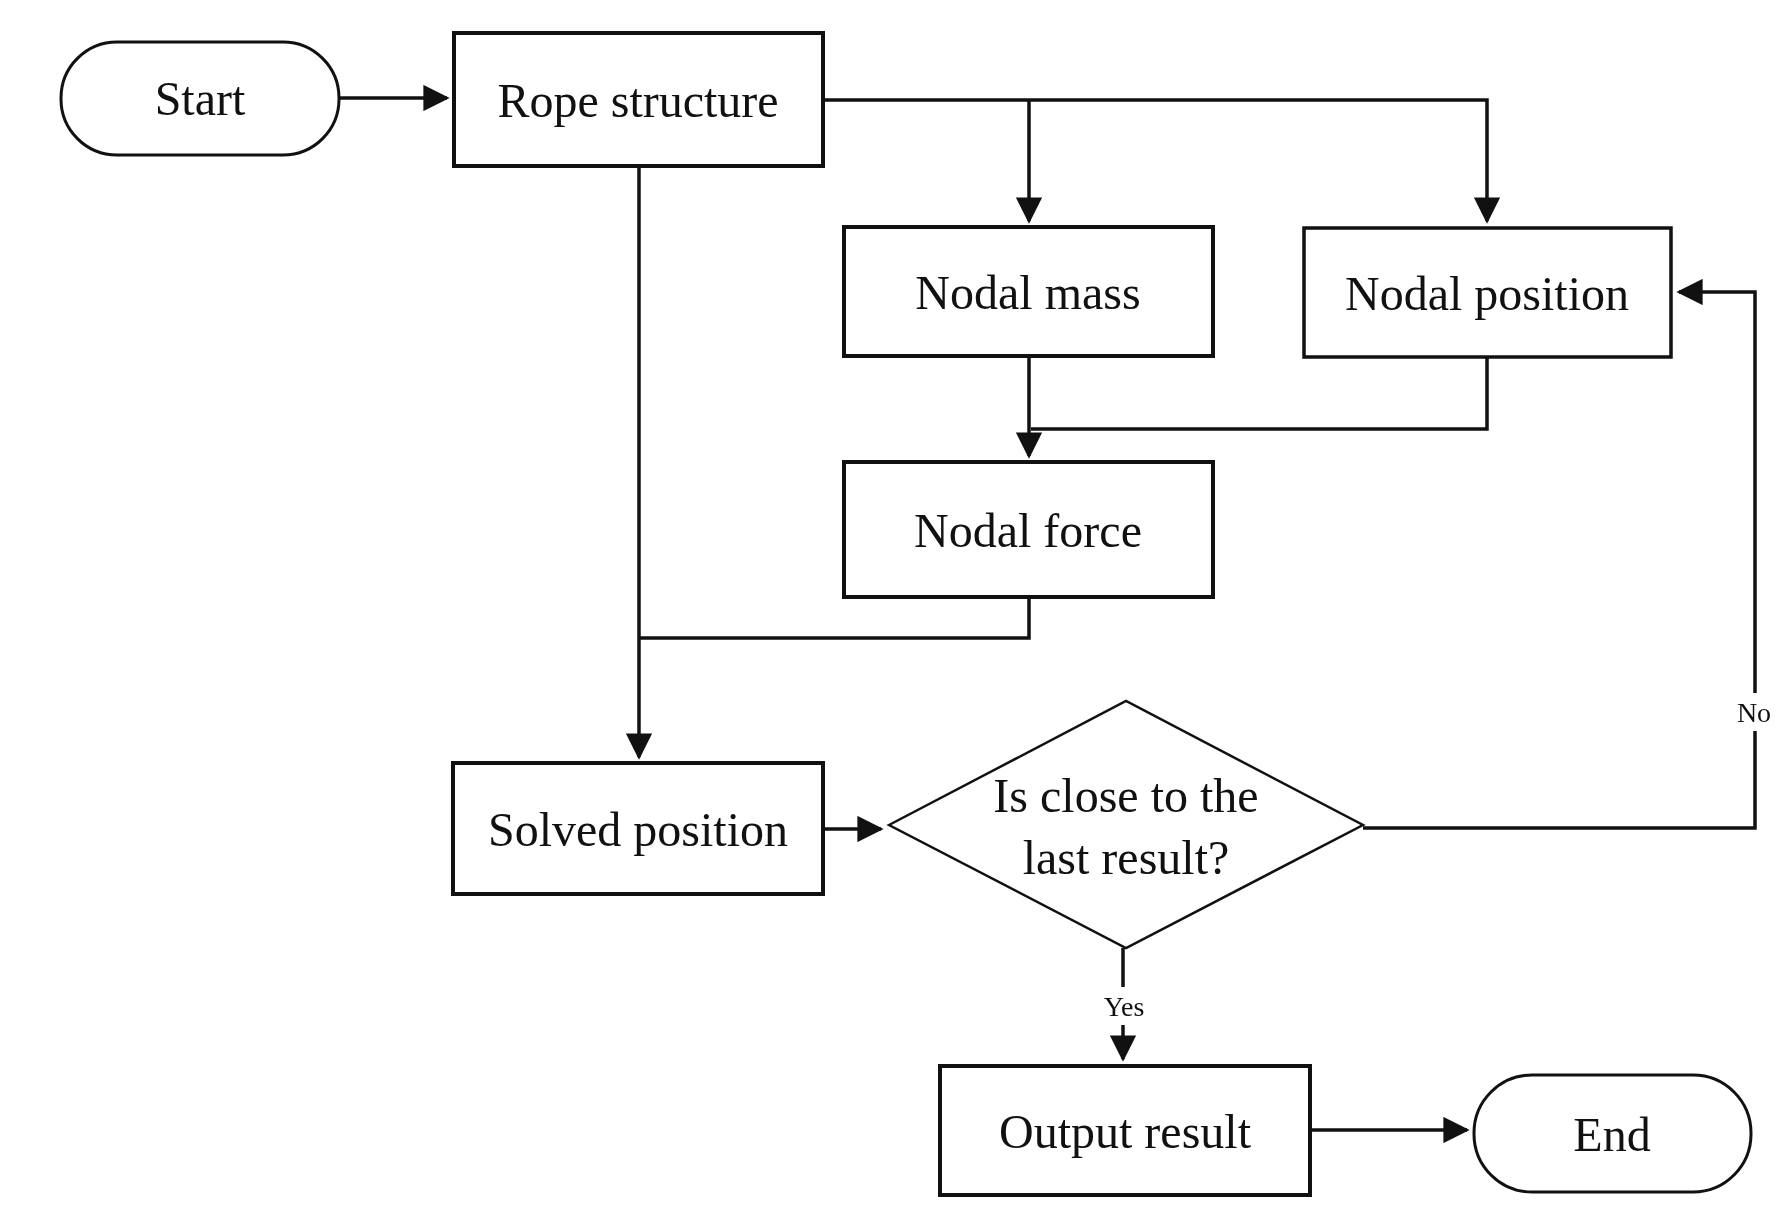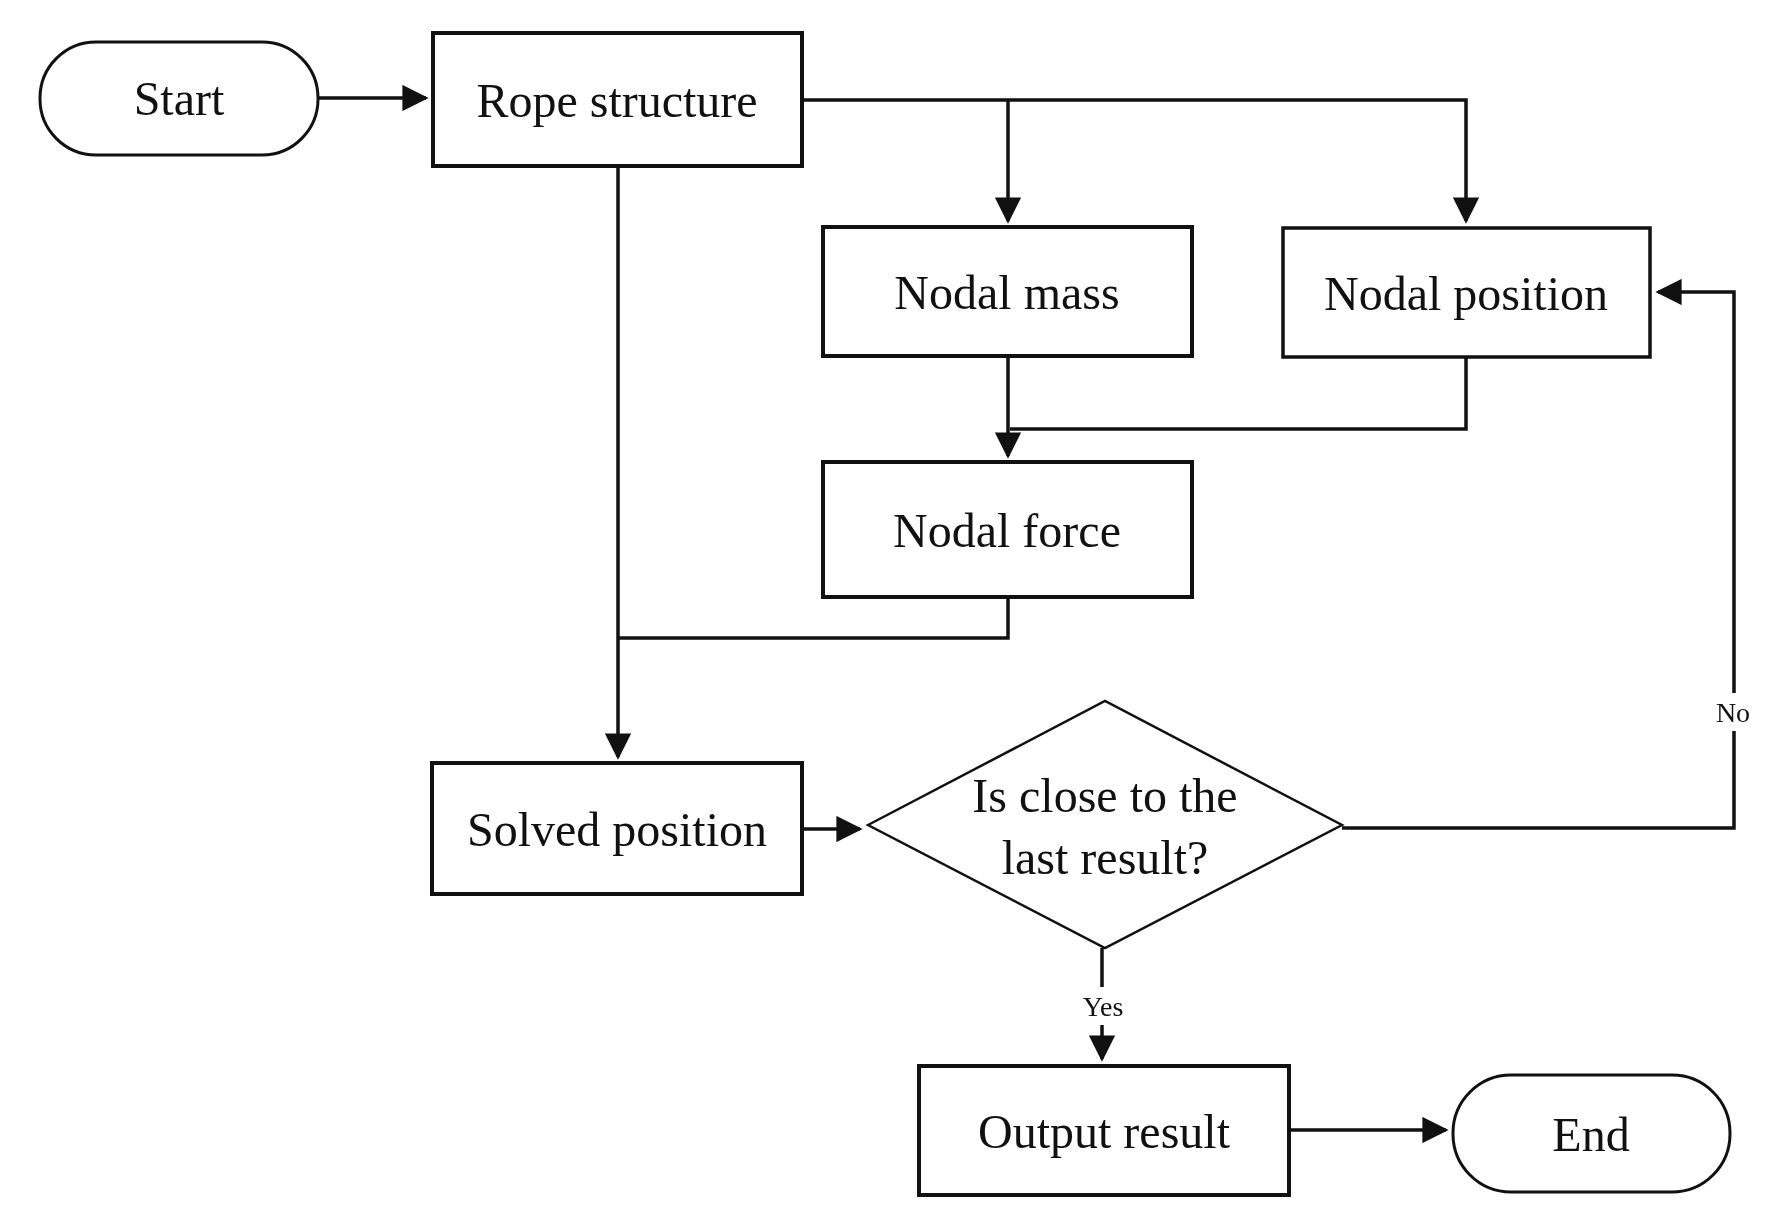--- a/index.html
+++ b/index.html
@@ -5,20 +5,21 @@
   html, body {
     margin: 0;
     padding: 0;
     background: #ffffff;
   }
   .canvas {
     position: relative;
     width: 1444px;
     height: 1229px;
     background: #ffffff;
+    margin-left: 21px;
   }
   svg { display: block; }
   .node-shape {
     fill: #ffffff;
     stroke: #111111;
   }
   .edge {
     fill: none;
     stroke: #111111;
     stroke-width: 3.5;

